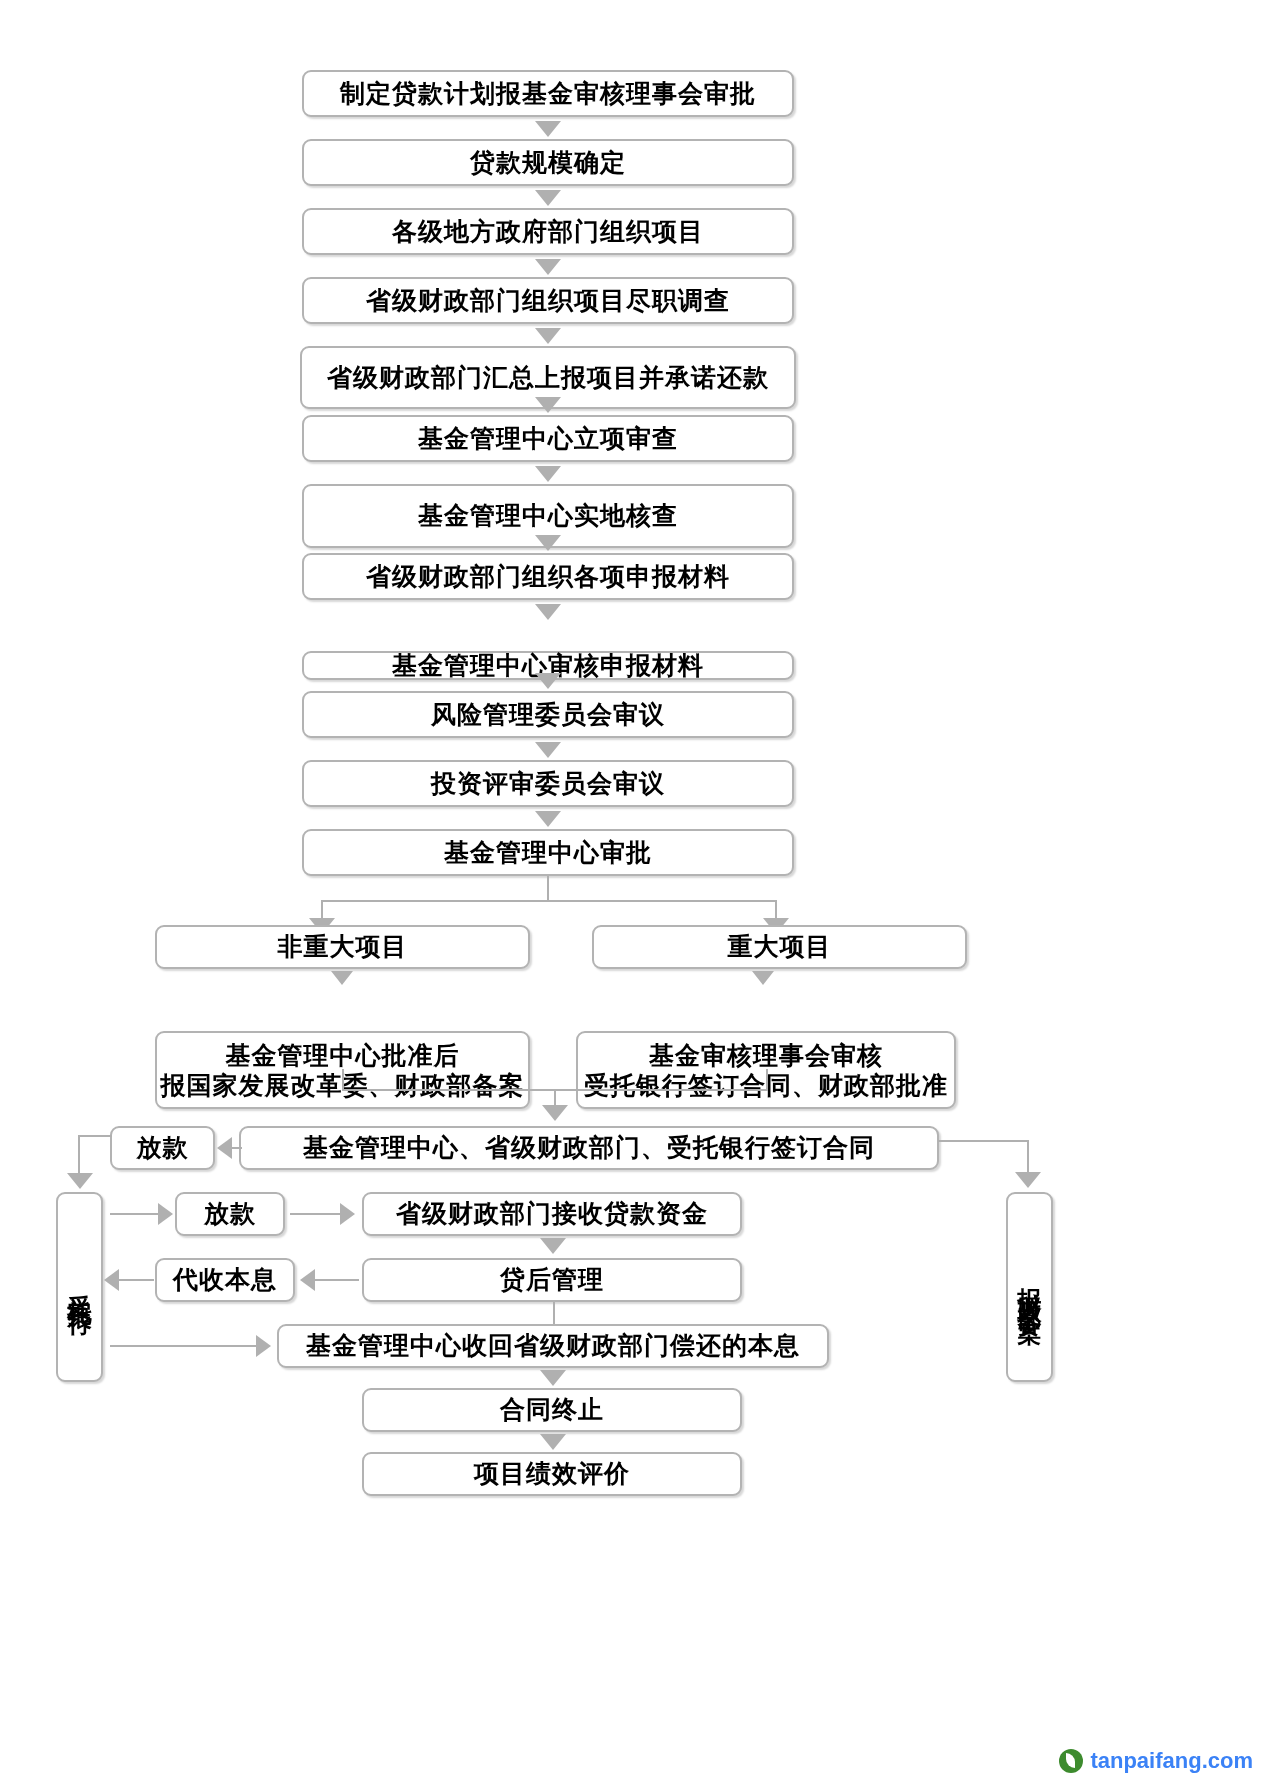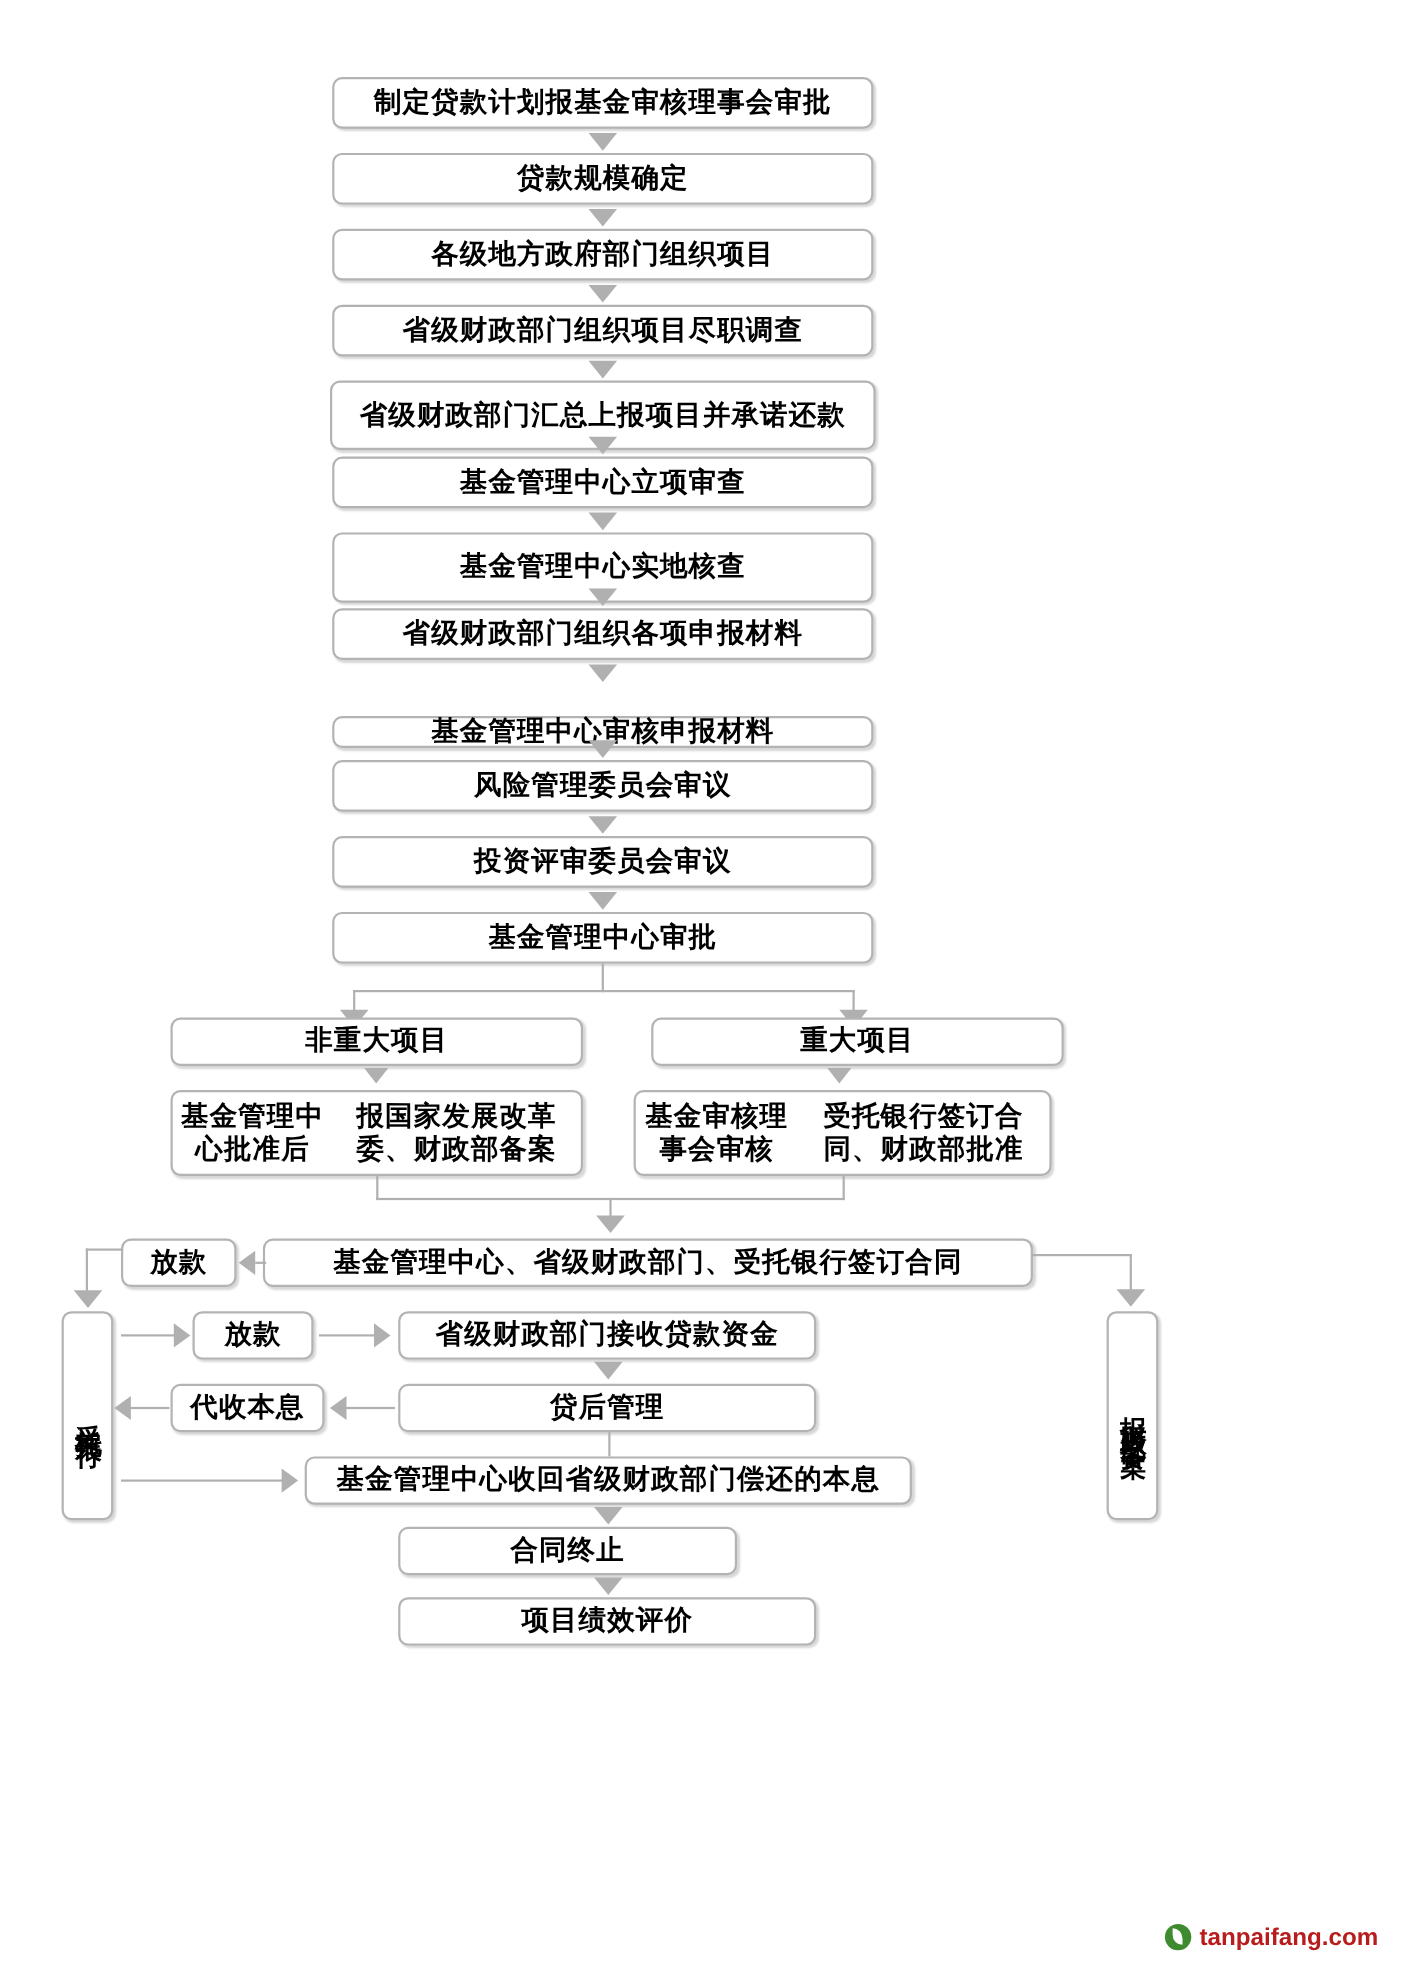--- a/index.html
+++ b/index.html
@@ -28,22 +28,23 @@
     text-align: center;
     color: #000000;
     font-size: 25px;
     font-weight: 700;
     letter-spacing: 1px;
     line-height: 1.25;
     white-space: nowrap;
   }
   .node.two-line {
     white-space: normal;
-    flex-direction: row;
+    flex-direction: column;
     line-height: 1.2;
+    margin-top: 40px;
   }
   .node.two-line span { display: block; }
 
   
   .node.vertical {
     writing-mode: vertical-rl;
     text-orientation: upright;
     letter-spacing: 6px;
     white-space: nowrap;
     padding: 6px 0;
@@ -91,21 +92,21 @@
   
   #watermark {
     position: absolute;
     right: 22px;
     bottom: 18px;
     display: flex;
     align-items: center;
     gap: 7px;
     font-size: 22px;
     font-weight: 700;
-    color: #b91c1c;
+    color: #3b82f6;
     font-family: "Liberation Sans", sans-serif;
   }
   #watermark .leaf {
     width: 24px; height: 24px;
     border-radius: 50%;
     background: #3d8b2e;
     position: relative;
     display: inline-block;
   }
   #watermark .leaf::after {
@@ -227,21 +228,21 @@
 
 <div id="lower-4" class="node" style="left:277px; top:1324px; width:552px; height:44px;">基金管理中心收回省级财政部门偿还的本息</div>
 
 <div class="hline" style="left:110px; top:1345px; width:148px;"></div>
 <div class="arrow-right" style="left:256px; top:1335px;"></div>
 
 <div class="vline" style="left:553px; top:1302px; height:22px;"></div>
 
 <div class="arrow-down" style="left:540px; top:1370px;"></div>
 
-<div id="lower-5" class="node" style="left:362px; top:1388px; width:308px; height:44px;">合同终止</div>
+<div id="lower-5" class="node" style="left:362px; top:1388px; width:380px; height:44px;">合同终止</div>
 
 <div class="arrow-down" style="left:540px; top:1434px;"></div>
 
 <div id="lower-6" class="node" style="left:362px; top:1452px; width:380px; height:44px;">项目绩效评价</div>
 
 <div id="watermark">
   <span class="leaf"></span>
   <span>tanpaifang.com</span>
 </div>
 

